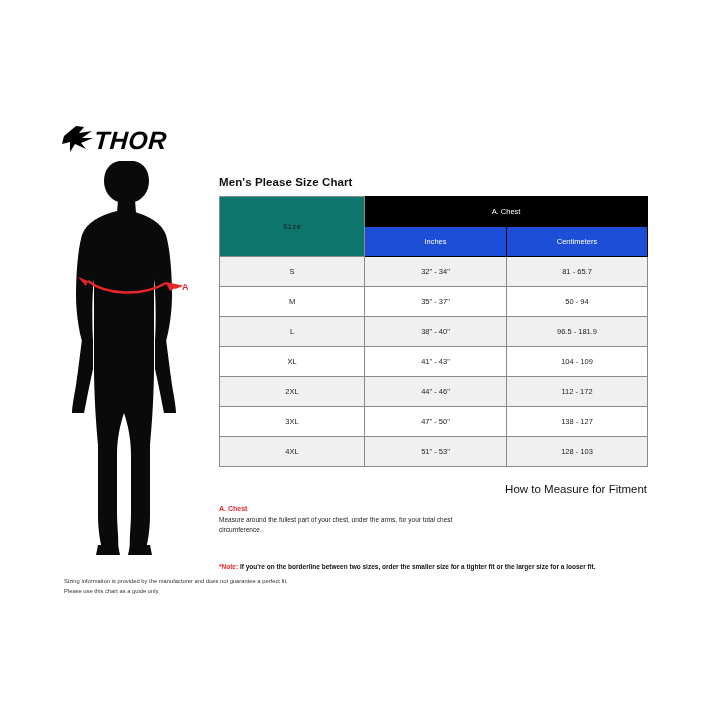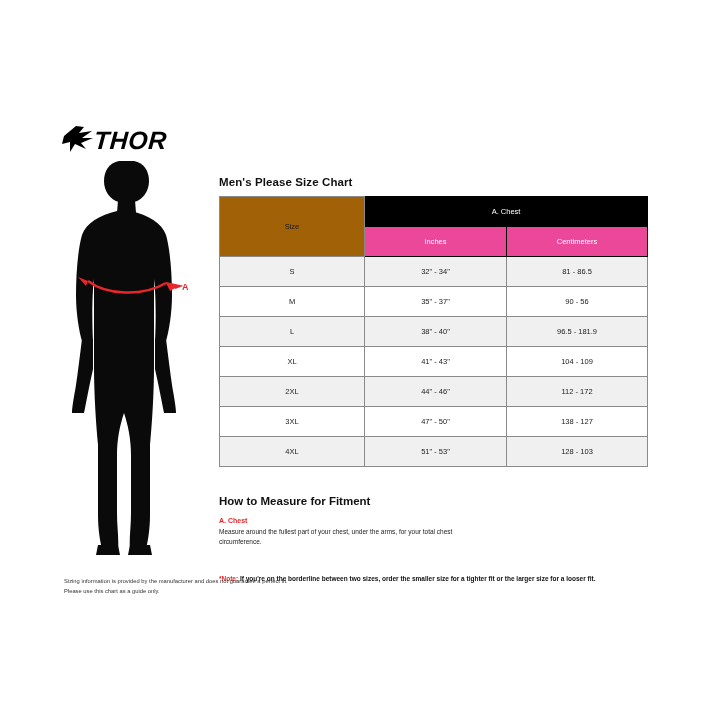--- a/index.html
+++ b/index.html
@@ -96,46 +96,48 @@
     font-weight: normal;
   }
   .hdr-black {
     background: #000000;
     color: #ffffff !important;
     font-weight: bold;
     font-size: 8px;
     border-color: #000000 !important;
   }
   .hdr-size {
-    background: #a16207;
+    background: #0f766e;
     color: #1a1a1a !important;
     font-weight: bold;
     font-size: 8px;
     vertical-align: middle;
+    font-family: Liberation Mono, monospace;
   }
   .hdr-sub {
-    background: #ec4899;
+    background: #1d4ed8;
     color: #ffffff !important;
     font-weight: bold;
     font-size: 6.5px;
     border-color: #000000 !important;
     height: 15px;
   }
   td.size-cell {
     font-weight: bold;
     font-size: 8px;
   }
   tr.shade td { background: #f0f0f0; }
   tr.plain td { background: #ffffff; }
 
   #howto-title {
-    margin-top: 28px;
+    margin-top: 16px;
     font-size: 11.5px;
-    font-weight: bold;
+    font-weight: normal;
     color: #111111;
+    text-align: right;
   }
   #howto-sub {
     margin-top: 10px;
     font-size: 7px;
     font-weight: bold;
     color: #e8262a;
   }
   #howto-body {
     margin-top: 3px;
     font-size: 6.5px;
@@ -219,26 +221,26 @@
         </tr>
         <tr>
           <th class="hdr-sub">Inches</th>
           <th class="hdr-sub">Centimeters</th>
         </tr>
       </thead>
       <tbody>
         <tr class="shade">
           <td class="size-cell">S</td>
           <td>32" - 34"</td>
-          <td>81 - 86.5</td>
+          <td>81 - 65.7</td>
         </tr>
         <tr class="plain">
           <td class="size-cell">M</td>
           <td>35" - 37"</td>
-          <td>90 - 56</td>
+          <td>50 - 94</td>
         </tr>
         <tr class="shade">
           <td class="size-cell">L</td>
           <td>38" - 40"</td>
           <td>96.5 - 181.9</td>
         </tr>
         <tr class="plain">
           <td class="size-cell">XL</td>
           <td>41" - 43"</td>
           <td>104 - 109</td>

